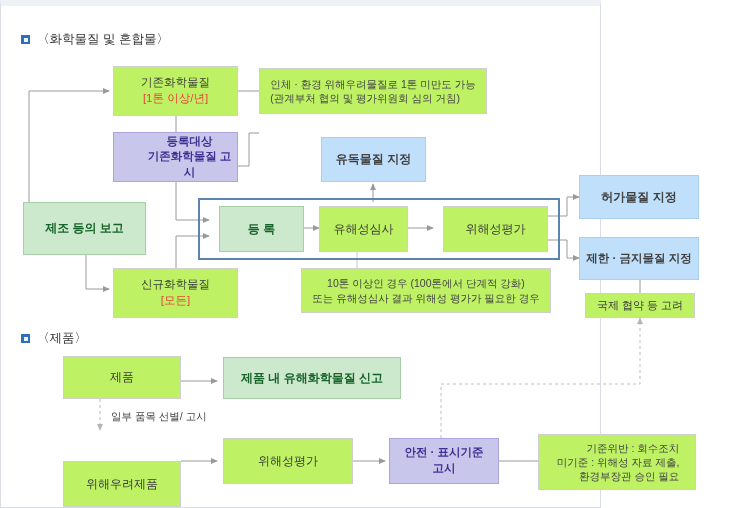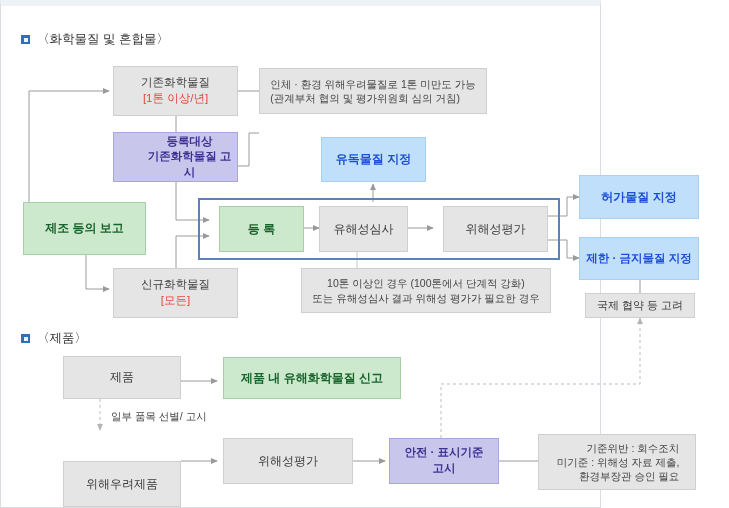--- a/index.html
+++ b/index.html
@@ -26,24 +26,24 @@
     display:flex;align-items:center;justify-content:center;
     text-align:center;
     font-size:11.5px;line-height:1.35;
     color:#333;
     background:#fff;border:1px solid #c9c9c9;
     padding:2px 4px;
   }
   .node .ln{display:block;}
 
   
-  .n-plain{background:#e5e5e5;border:1px solid #cfcfcf;color:#3a3a3a;}
+  .n-plain{background:#bef264;border:1px solid #cfcfcf;color:#3a3a3a;}
   .n-green{background:#cce8cd;border:1px solid #a6cfa8;color:#17632a;font-weight:bold;}
   .n-purple{background:#c9c6ec;border:1px solid #aaa6dd;color:#3d3091;font-weight:bold;}
-  .n-blue{background:#bfdffa;border:1px solid #a8d0f0;color:#1d4ed8;font-weight:bold;}
+  .n-blue{background:#bfdffa;border:1px solid #a8d0f0;color:#404040;font-weight:bold;}
   .n-note{font-size:10.5px;color:#444;}
 
   .red{color:#e8453c;}
 
   .group-box{
     position:absolute;box-sizing:border-box;
     border:2px solid #5b84b1;background:transparent;
   }
 
   .section-head{

